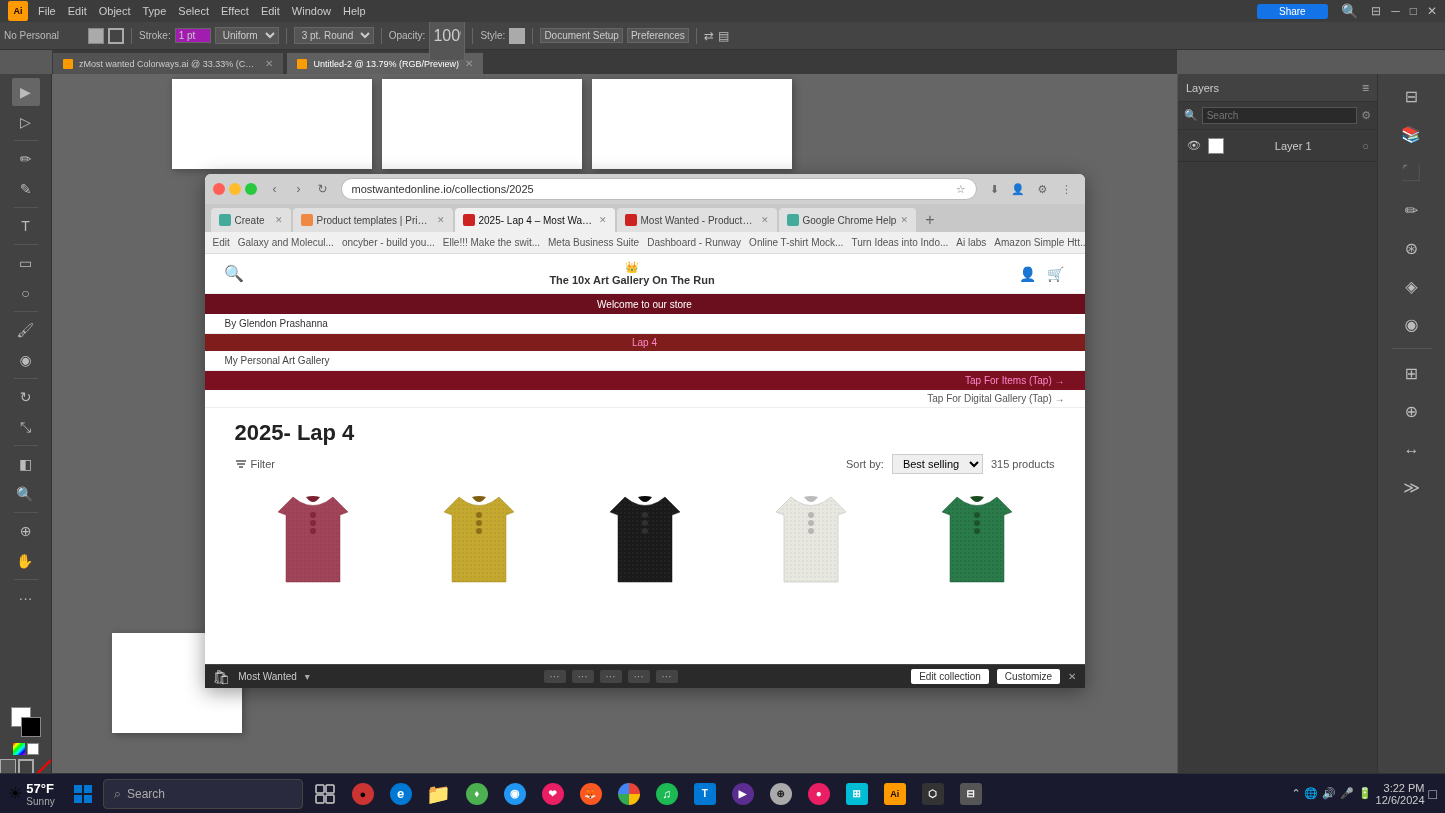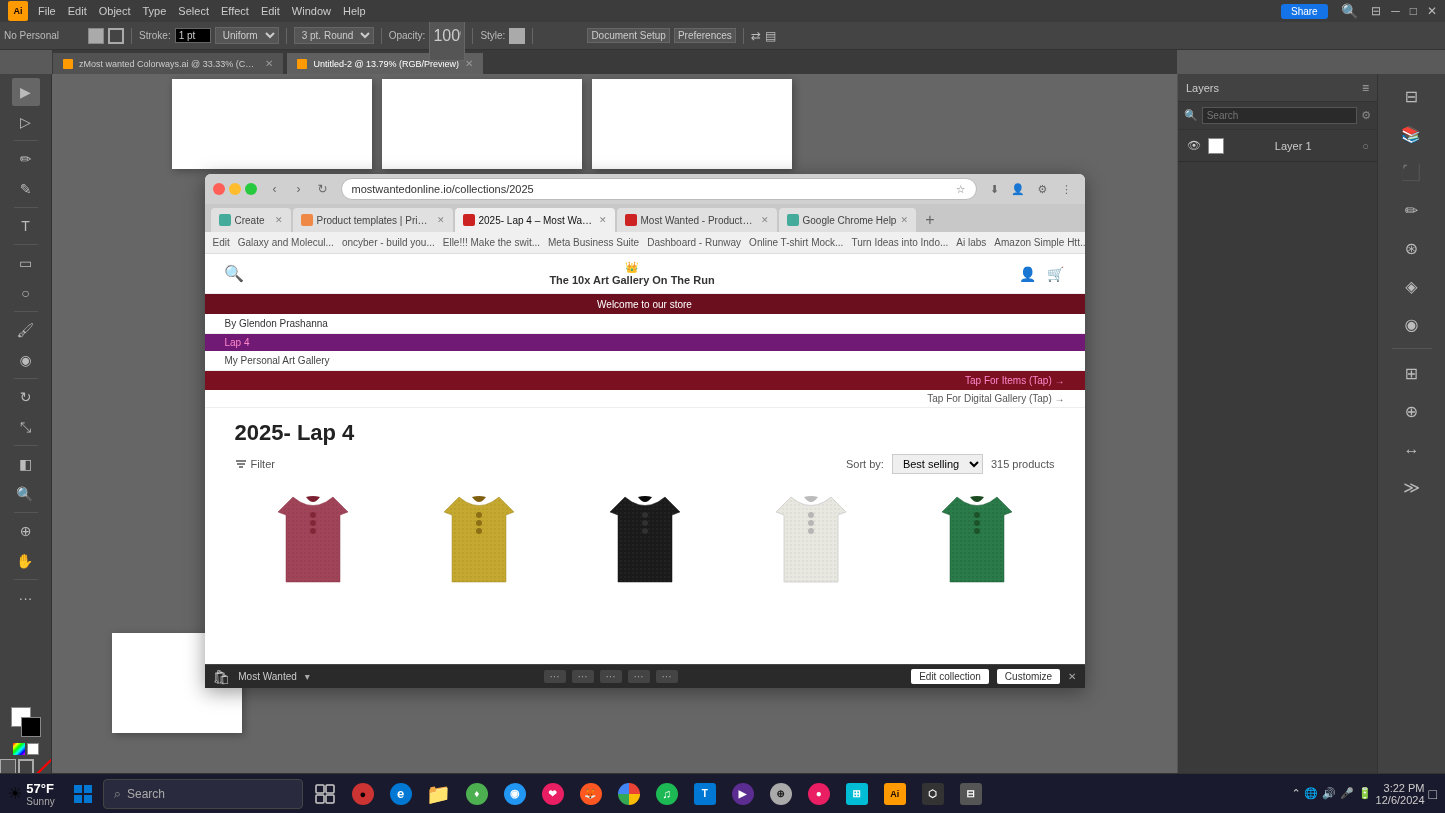--- a/index.html
+++ b/index.html
@@ -150,22 +150,22 @@
     }
 
     
     .site-nav {
       background: #fff; padding: 4px 20px; font-size: 10px; color: #333;
       display: flex; align-items: center; gap: 20px; border-bottom: 1px solid #eee;
     }
 
     
     .site-subnav {
-      background: #701a75; color: #f8c; font-size: 10px;
-      padding: 3px 20px; text-align: left;
+      background: #7f1d1d; color: #f8c; font-size: 10px;
+      padding: 3px 20px; text-align: center;
     }
 
     
     .site-gallery-nav {
       background: #fff; padding: 4px 20px; font-size: 10px; color: #444;
       display: flex; gap: 30px; border-bottom: 1px solid #eee;
     }
     .site-gallery-link { color: #444; cursor: pointer; }
 
     
@@ -259,51 +259,51 @@
       <span>Object</span>
       <span>Type</span>
       <span>Select</span>
       <span>Effect</span>
       <span>Edit</span>
       <span>Window</span>
       <span>Help</span>
     </div>
   </div>
   <div class="ai-titlebar-right">
-    <button style="background:#1473e6;color:#fff;border:none;font-size:10px;padding:2px 10px;border-radius:3px;cursor:pointer;">Share</button>
+    <button style="background:#1473e6;color:#fff;border:none;font-size:10px;padding:2px 22px;border-radius:3px;cursor:pointer;">Share</button>
     <span style="font-size:14px;color:#bbb;cursor:pointer;margin-left:8px;">🔍</span>
     <span style="margin-left:6px;font-size:12px;color:#bbb;">⊟</span>
     <span style="margin-left:4px;font-size:12px;color:#bbb;">─</span>
     <span style="margin-left:4px;font-size:12px;color:#bbb;">□</span>
     <span style="margin-left:4px;font-size:12px;color:#bbb;">✕</span>
   </div>
 </div>
 
 <div class="ai-toolbar">
   <span style="font-size:10px;color:#bbb;min-width:80px;">No Personal</span>
   <div style="width:16px;height:16px;background:#aaa;border:1px solid #888;"></div>
   <div style="width:16px;height:16px;background:transparent;border:2px solid #aaa;"></div>
   <div class="ai-toolbar-sep"></div>
   <span style="font-size:10px;color:#bbb;">Stroke:</span>
-  <input type="text" value="1 pt" style="width: 36px; background: #000000; border: 1px solid rgb(102, 102, 102); color: rgb(204, 204, 204); font-size: 10px; padding: 1px 3px;">
+  <input type="text" value="1 pt" style="width: 36px; background: #a21caf; border: 1px solid rgb(102, 102, 102); color: rgb(204, 204, 204); font-size: 10px; padding: 1px 3px;">
   <select class="ai-select-box">
     <option>Uniform</option>
   </select>
   <div class="ai-toolbar-sep"></div>
   <select class="ai-select-box">
     <option>3 pt. Round</option>
   </select>
   <div class="ai-toolbar-sep"></div>
   <span style="font-size:10px;color:#bbb;">Opacity:</span>
   <input type="text" value="100%" style="width: 36px; background: rgb(85, 85, 85); border: 1px solid rgb(102, 102, 102); color: rgb(204, 204, 204); font-size: 16px; padding: 15px 3px;">
   <div class="ai-toolbar-sep"></div>
   <span style="font-size:10px;color:#bbb;">Style:</span>
   <div style="width:16px;height:16px;background:#aaa;"></div>
   <div class="ai-toolbar-sep"></div>
-  <button class="ai-select-box" style="cursor:pointer;margin-left:47px;">Document Setup</button>
+  <button class="ai-select-box" style="cursor:pointer;">Document Setup</button>
   <button class="ai-select-box" style="cursor:pointer;">Preferences</button>
   <div class="ai-toolbar-sep"></div>
   <span style="font-size:12px;color:#bbb;cursor:pointer;">⇄</span>
   <span style="font-size:12px;color:#bbb;cursor:pointer;">▤</span>
 </div>
 
 <div style="position:absolute;top:50px;left:52px;right:268px;height:24px;background:#3a3a3a;display:flex;align-items:flex-end;z-index:98;overflow:hidden;">
   <div class="ai-tab">
     <span style="width:10px;height:10px;background:#ff9a00;border-radius:1px;display:inline-block;"></span>
     <span style="font-size:9px;overflow:hidden;white-space:nowrap;text-overflow:ellipsis;max-width:180px;">zMost wanted Colorways.ai @ 33.33% (CMYK/Preview)</span>

